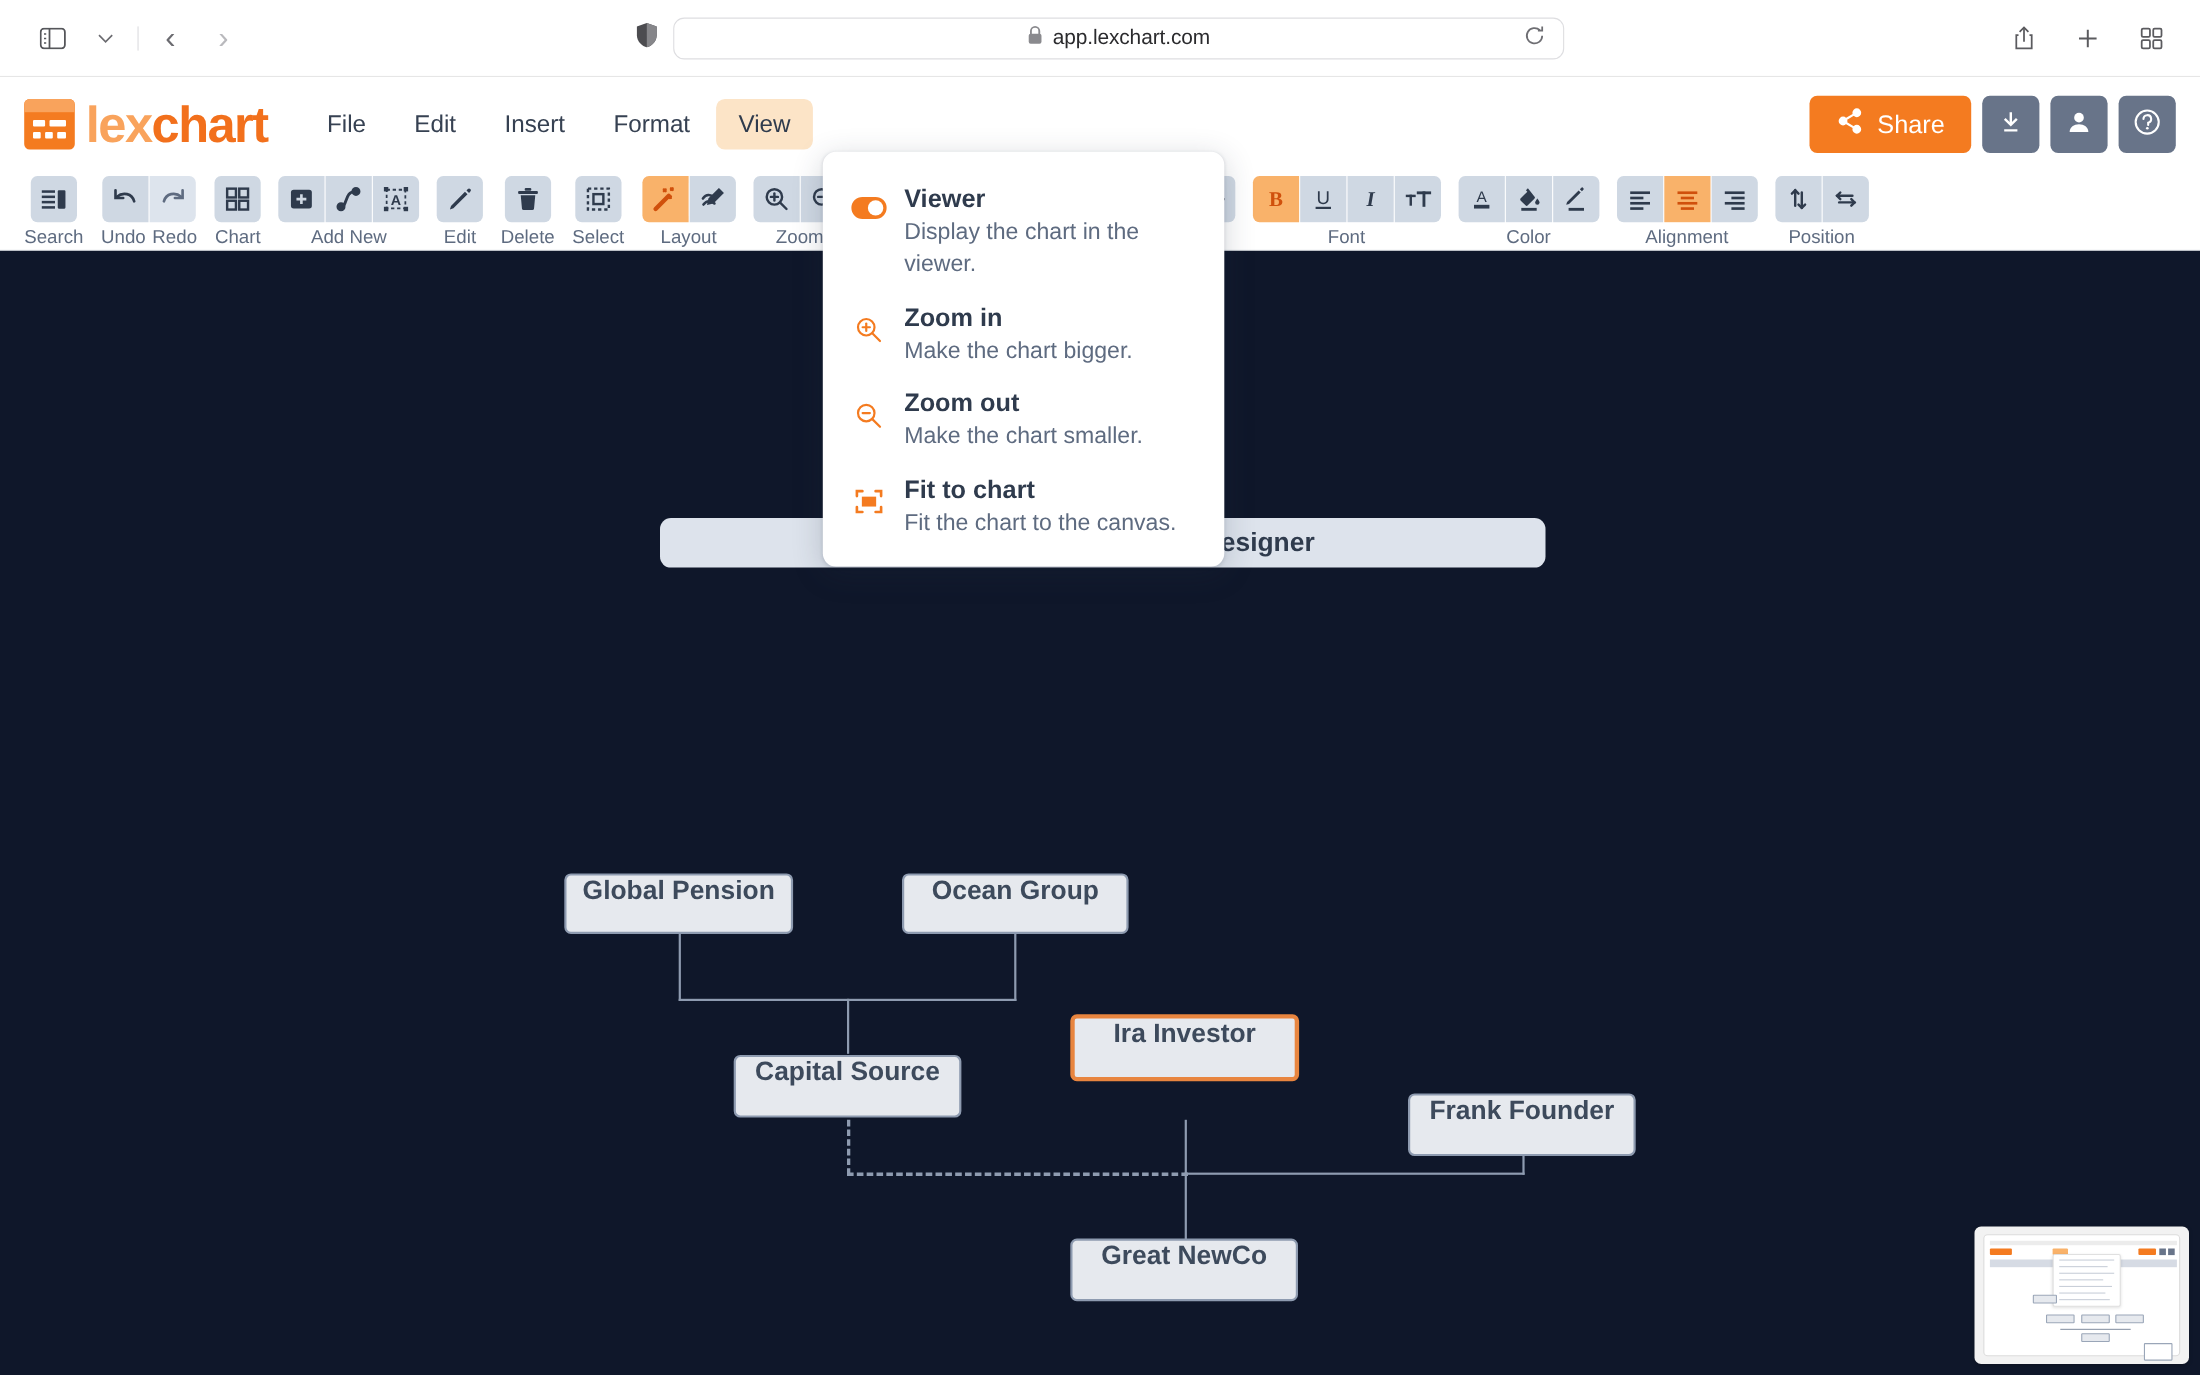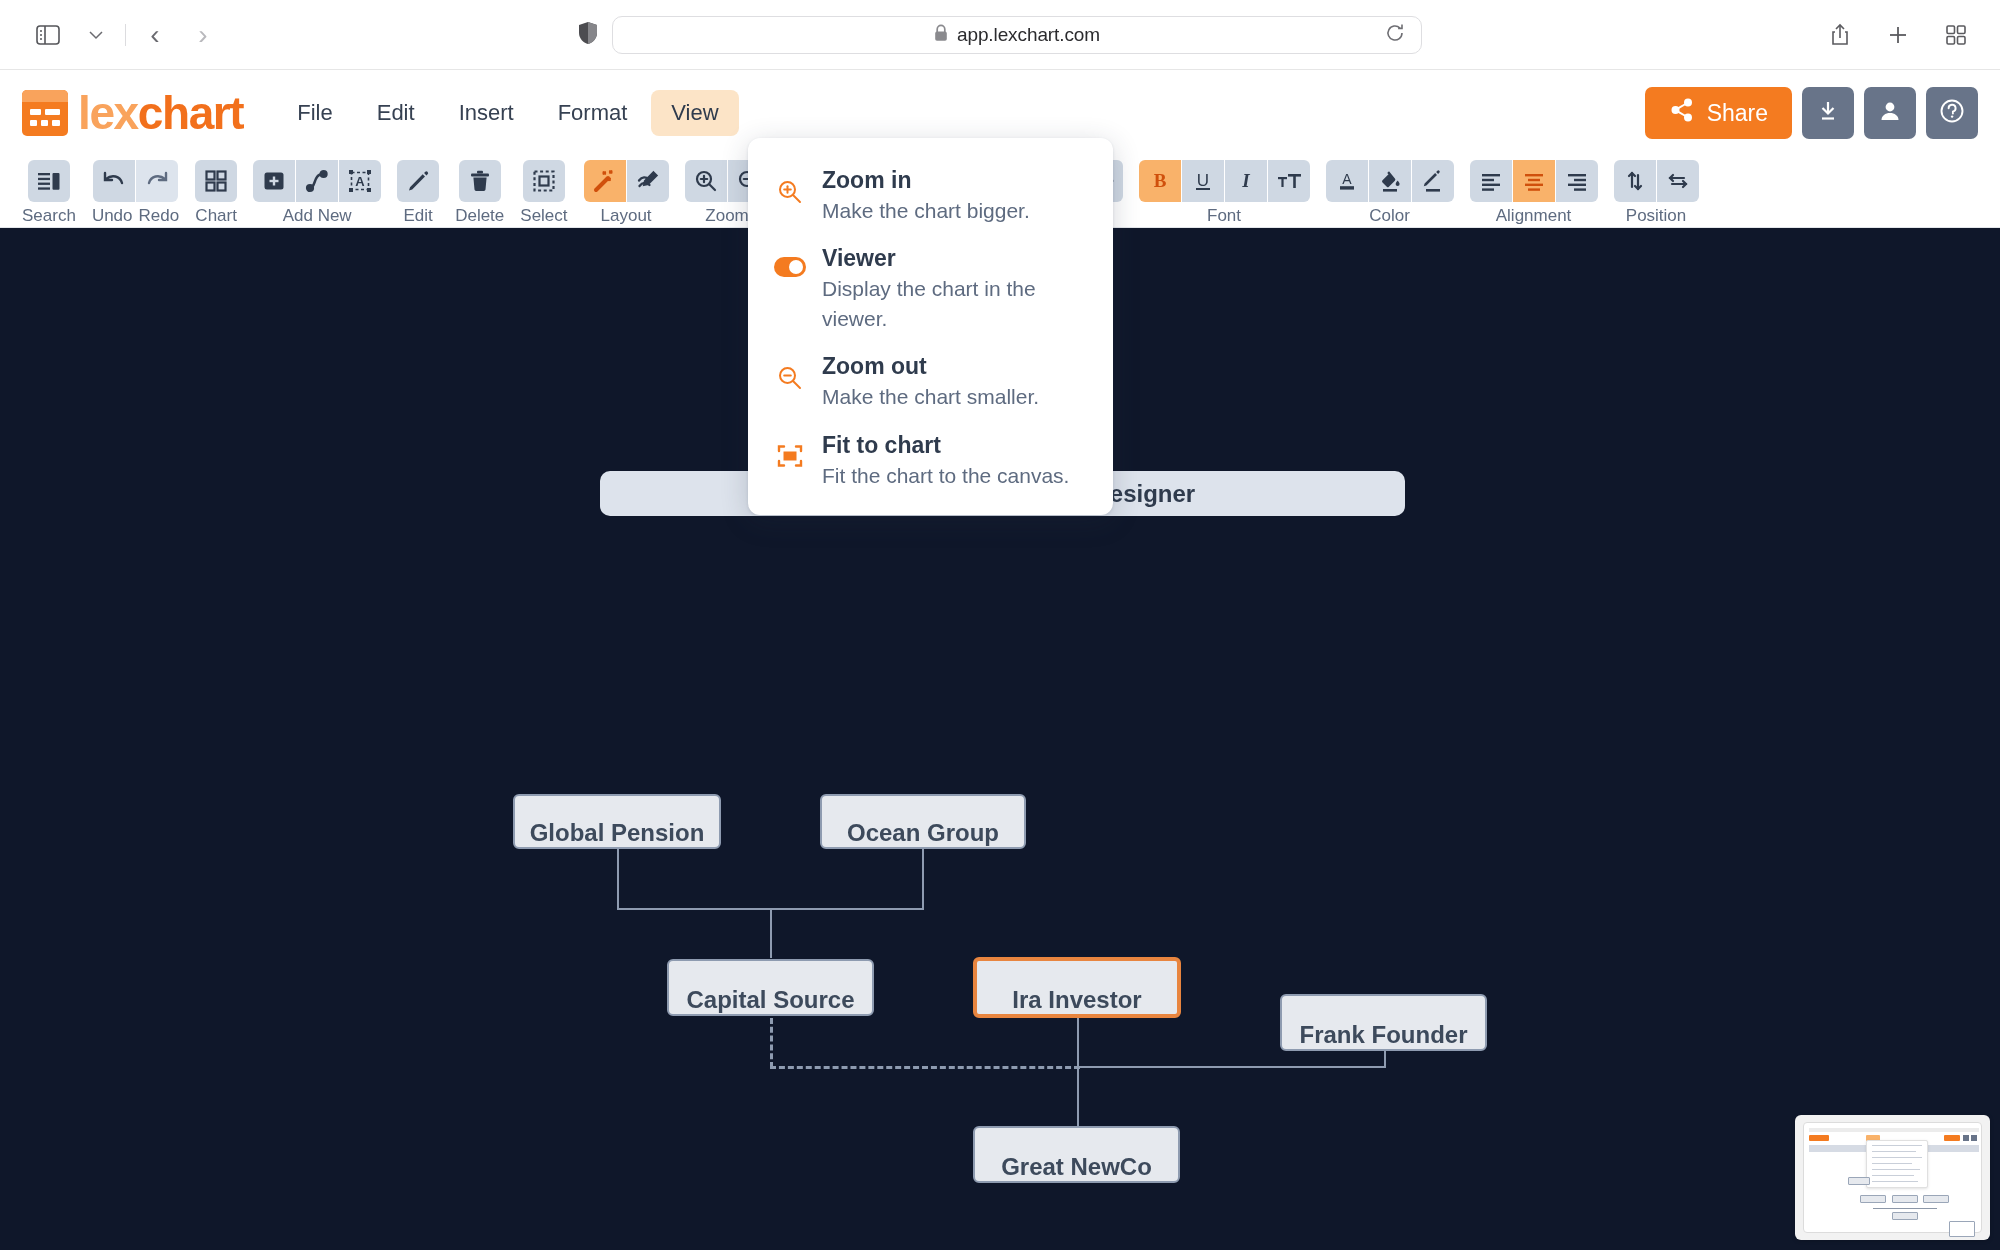--- a/index.html
+++ b/index.html
@@ -131,21 +131,21 @@
     background: #dde3ec; border-radius: 10px;
     display: flex; align-items: center; justify-content: center;
     font-size: 24px; font-weight: 700; color: #2f3b4d;
   }
 
   .node {
     position: absolute;
     background: #e6e9ee;
     border: 2px solid #8e9bb0;
     border-radius: 6px;
-    display: flex; align-items: flex-end; justify-content: center;
+    display: flex; align-items: flex-start; justify-content: center;
     font-size: 24px; font-weight: 700; color: #3d4a5c;
   }
   .node.selected { border: 4px solid #e8853f; }
 
   .edge { position: absolute; background: #8e9bb0; }
   .edge.v { width: 2px; }
   .edge.h { height: 2px; }
   .edge-dash-v {
     position: absolute; width: 0; border-left: 3px dashed #8e9bb0;
   }
@@ -673,21 +673,21 @@
   </div>
 
   <div class="node" style="left:820px; top:566px; width:206px; height:55px;">
     <span>Ocean Group</span>
   </div>
 
   <div class="node" style="left:667px; top:731px; width:207px; height:57px;">
     <span>Capital Source</span>
   </div>
 
-  <div class="node selected" style="left:973px; top:729px; width:208px; height:61px;">
+  <div class="node selected" style="left:973px; top:694px; width:208px; height:61px;">
     <span>Ira Investor</span>
   </div>
 
   <div class="node" style="left:1280px; top:766px; width:207px; height:57px;">
     <span>Frank Founder</span>
   </div>
 
   <div class="node" style="left:973px; top:898px; width:207px; height:57px;">
     <span>Great NewCo</span>
   </div>
@@ -717,40 +717,40 @@
       <div class="tb-line-dark" style="left:69px; top:85px; width:64px;"></div>
       <div class="tb-node" style="left:145px; top:98px; width:26px; height:16px; background:#ffffff;"></div>
     </div>
   </div>
 </div>
 
 <div class="dropdown">
 
   <div class="dd-item">
     <div class="dd-icon">
+        <span class="toggle"></span>
+      </div>
+    <div class="dd-text">
+      <span class="dd-title">Viewer</span>
+      <span class="dd-sub">Display the chart in the viewer.</span>
+    </div>
+  </div>
+
+  <div class="dd-item">
+    <div class="dd-icon">
       <svg width="26" height="26" viewBox="0 0 26 26" fill="none" stroke="#f47b20" stroke-width="2" stroke-linecap="round">
           <circle cx="10.5" cy="10.5" r="7.5"></circle>
           <line x1="16" y1="16" x2="23" y2="23"></line>
           <line x1="10.5" y1="7.2" x2="10.5" y2="13.8"></line>
           <line x1="7.2" y1="10.5" x2="13.8" y2="10.5"></line>
         </svg>
     </div>
     <div class="dd-text">
       <span class="dd-title">Zoom in</span>
       <span class="dd-sub">Make the chart bigger.</span>
-    </div>
-  </div>
-
-  <div class="dd-item">
-    <div class="dd-icon">
-        <span class="toggle"></span>
-      </div>
-    <div class="dd-text">
-      <span class="dd-title">Viewer</span>
-      <span class="dd-sub">Display the chart in the viewer.</span>
     </div>
   </div>
 
   <div class="dd-item">
     <div class="dd-icon">
       <svg width="26" height="26" viewBox="0 0 26 26" fill="none" stroke="#f47b20" stroke-width="2" stroke-linecap="round">
           <circle cx="10.5" cy="10.5" r="7.5"></circle>
           <line x1="16" y1="16" x2="23" y2="23"></line>
           <line x1="7.2" y1="10.5" x2="13.8" y2="10.5"></line>
         </svg>

